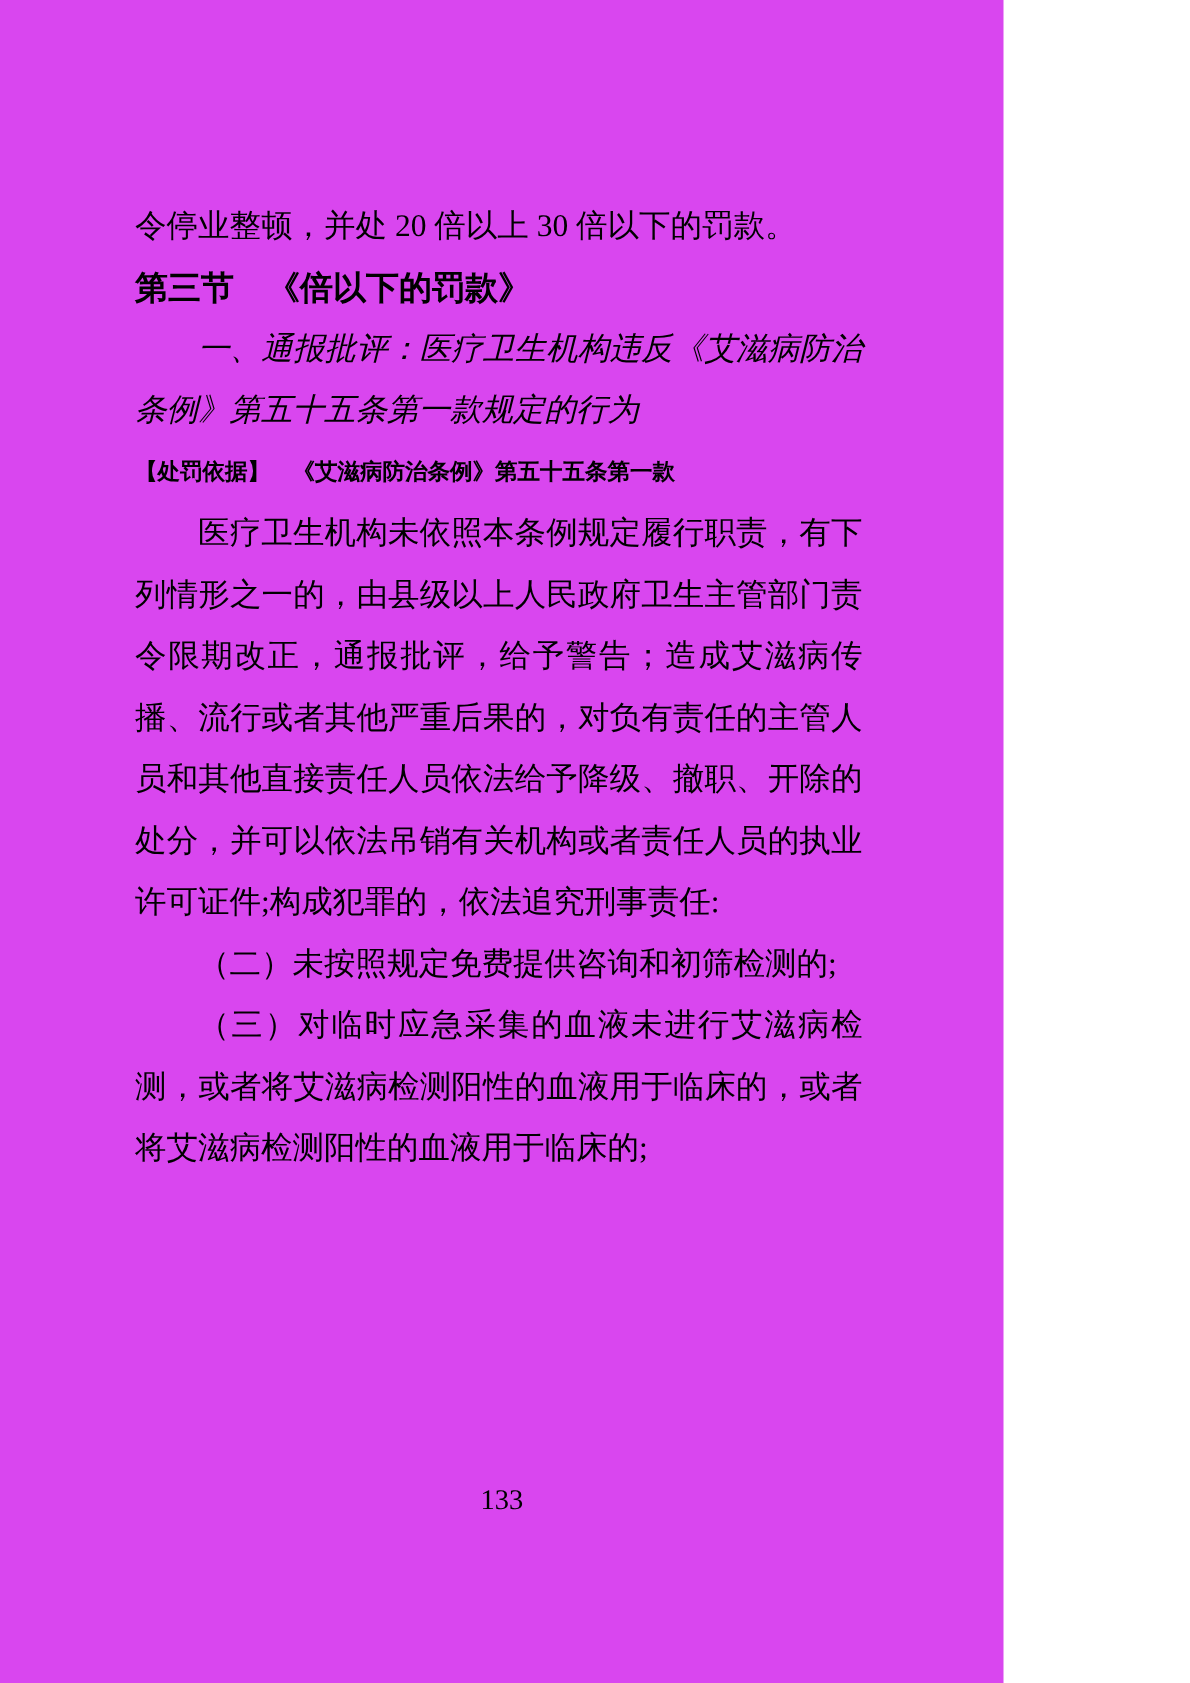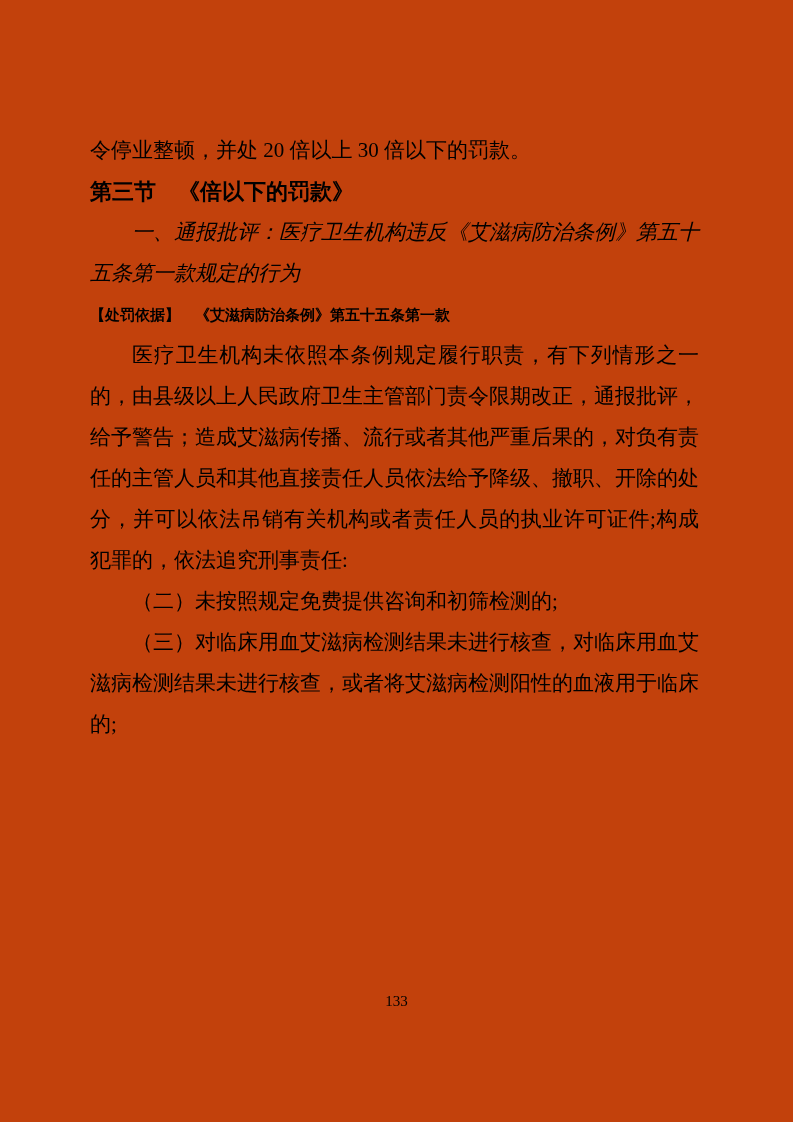--- a/index.html
+++ b/index.html
@@ -2,23 +2,23 @@
 <html><head>
 <meta charset="utf-8">
 <style>
   html, body {
     margin: 0;
     padding: 0;
     background: #ffffff;
   }
   .page {
     position: relative;
-    width: 793px;
+    width: 669px;
     height: 1122px;
-    background: #c2410c;
+    background: #d946ef;
     color: #000000;
     box-sizing: border-box;
     padding: 130px 94px 0 90px;
     font-family: "Liberation Serif", "DejaVu Serif", serif;
     font-size: 21px;
     line-height: 41px;
     overflow: hidden;
   }
   .page p {
     margin: 0;
@@ -45,21 +45,21 @@
     font-family: "Liberation Sans", "DejaVu Sans", sans-serif;
     font-size: 15px;
     text-indent: 0;
   }
   .page-number {
     position: absolute;
     left: 0;
     right: 0;
     top: 990px;
     text-align: center;
-    font-size: 15px;
+    font-size: 19px;
     line-height: 22px;
     font-family: "Liberation Serif", "DejaVu Serif", serif;
   }
 </style>
 </head>
 <body>
 
 <div class="page">
 
   <p>令停业整顿，并处 20 倍以上 30 倍以下的罚款。</p>
@@ -69,18 +69,18 @@
 
   <p class="indent kaiti">一、通报批评：医疗卫生机构违反《艾滋病防治条例》第五十五条第一款规定的行为</p>
 
   <p class="basis-heading">【处罚依据】　《艾滋病防治条例》第五十五条第一款</p>
 
   <p class="indent">医疗卫生机构未依照本条例规定履行职责，有下列情形之一的，由县级以上人民政府卫生主管部门责令限期改正，通报批评，给予警告；造成艾滋病传播、流行或者其他严重后果的，对负有责任的主管人员和其他直接责任人员依法给予降级、撤职、开除的处分，并可以依法吊销有关机构或者责任人员的执业许可证件;构成犯罪的，依法追究刑事责任:</p>
 
 
   <p class="indent">（二）未按照规定免费提供咨询和初筛检测的;</p>
 
-  <p class="indent">（三）对临床用血艾滋病检测结果未进行核查，对临床用血艾滋病检测结果未进行核查，或者将艾滋病检测阳性的血液用于临床的;</p>
+  <p class="indent">（三）对临时应急采集的血液未进行艾滋病检测，或者将艾滋病检测阳性的血液用于临床的，或者将艾滋病检测阳性的血液用于临床的;</p>
 
 
   <div class="page-number">133</div>
 
 </div>
 
 </body></html>

